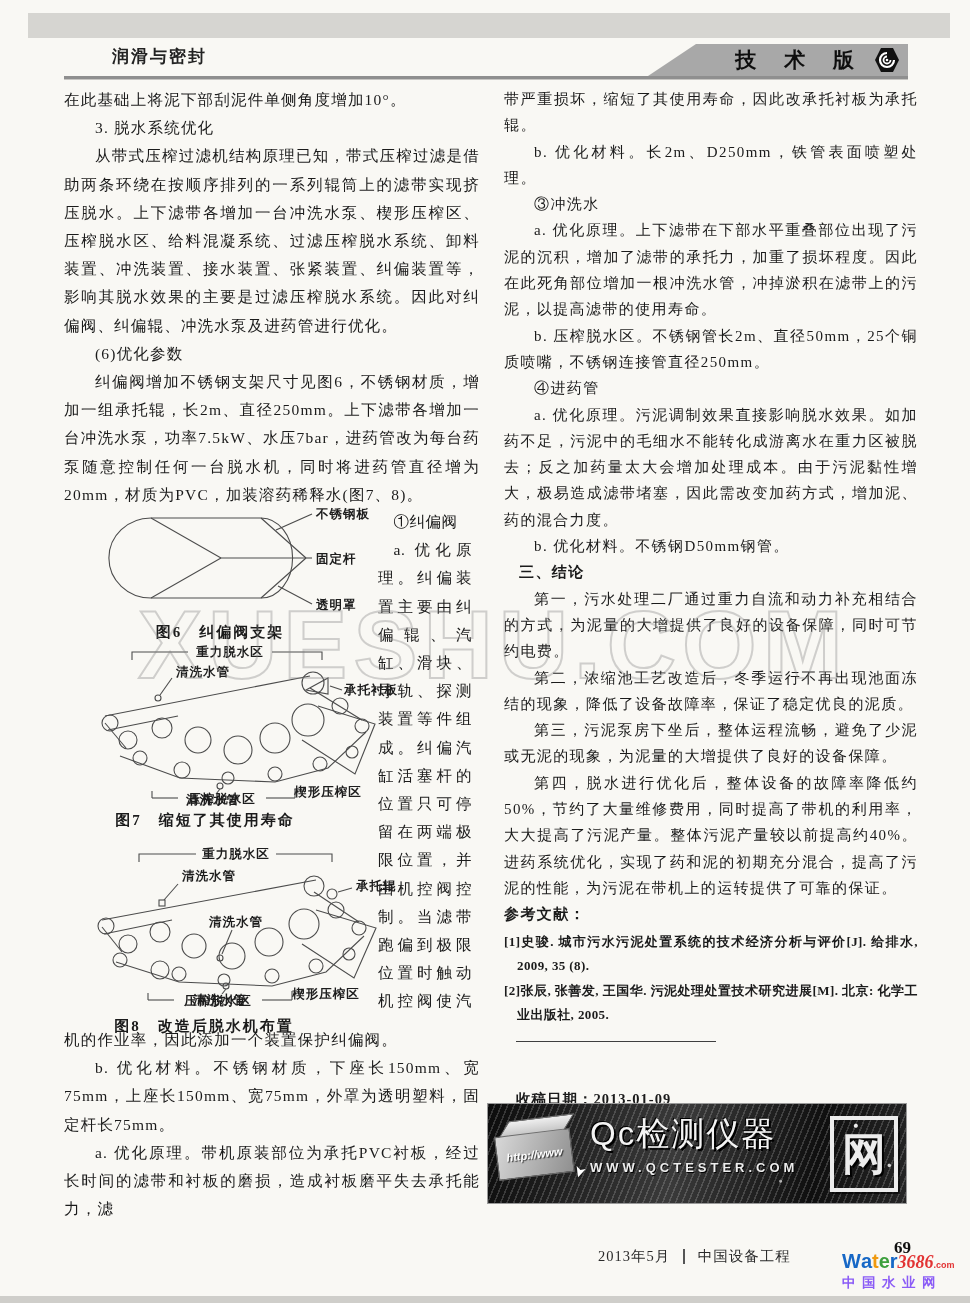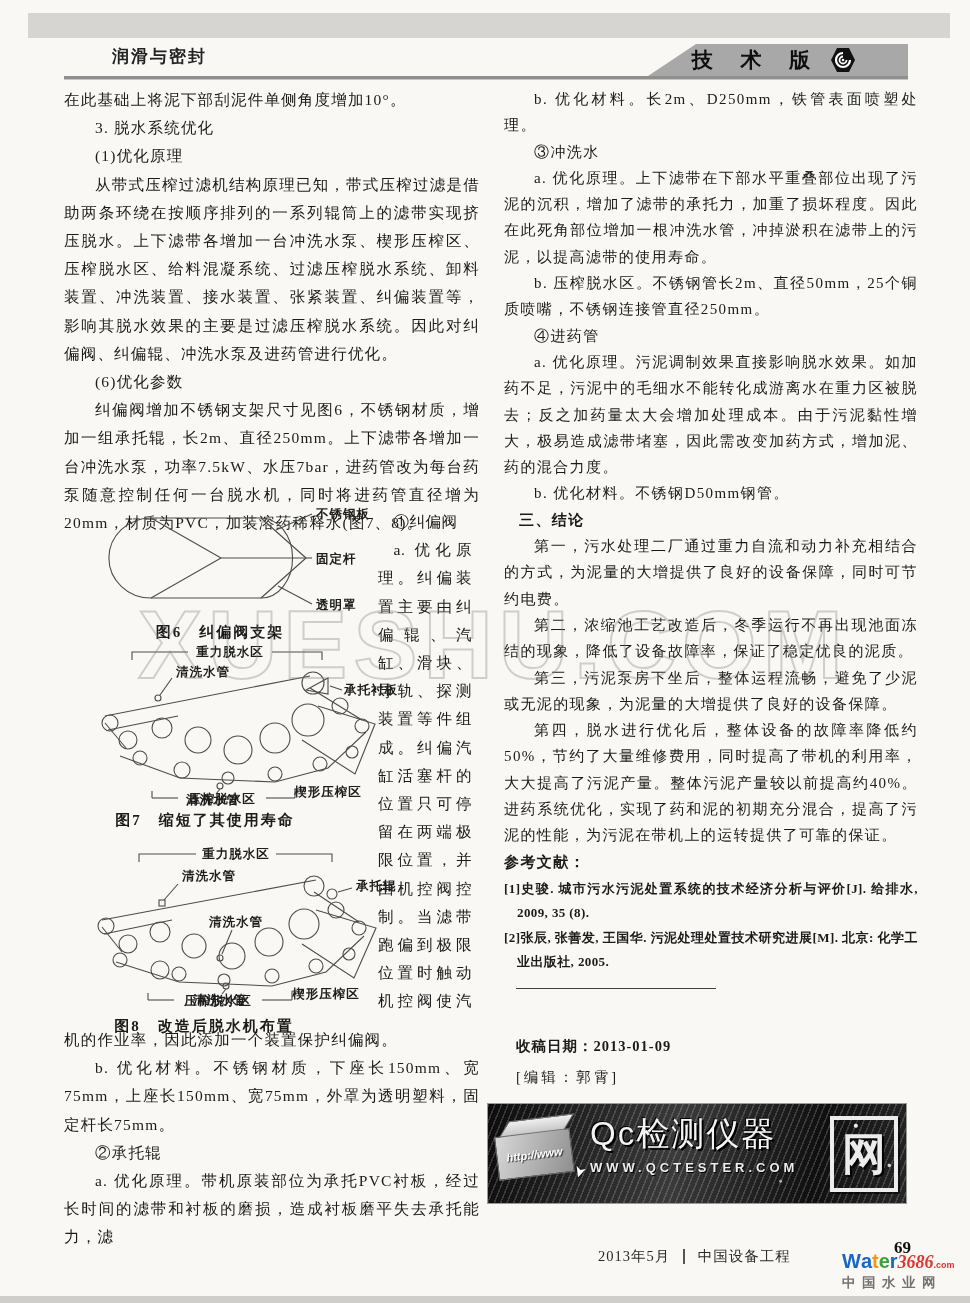--- a/index.html
+++ b/index.html
@@ -7,21 +7,21 @@
         font-family:"Liberation Serif",serif;color:#1b1b1b;}
   .scan-band-top{position:absolute;left:28px;top:13px;width:922px;height:25px;background:#d6d5d1;}
   .scan-band-bottom{position:absolute;left:0;top:1296px;width:970px;height:7px;background:#cfceca;}
 
   
   .journal-name{position:absolute;left:112px;top:45px;font-size:17px;font-weight:bold;
                 font-family:"Liberation Sans",sans-serif;letter-spacing:2px;color:#222;}
   .header-rule{position:absolute;left:64px;top:76px;width:844px;height:3px;background:#8f8f8f;box-shadow:0 1px 0 #c7c6c3;}
   .edition-band{position:absolute;left:648px;top:44px;width:260px;height:32px;background:#a8a8a8;
                 clip-path:polygon(48px 0,100% 0,100% 100%,0 100%);
-                display:flex;align-items:center;justify-content:center;gap:8px;padding-right:7px;box-sizing:border-box;}
+                display:flex;align-items:center;justify-content:flex-end;gap:8px;padding-right:7px;box-sizing:border-box;}
   .edition-label{font-size:21px;font-weight:bold;letter-spacing:11px;color:#0e0e0e;
                  font-family:"Liberation Sans",sans-serif;white-space:nowrap;}
   .edition-icon{width:28px;height:28px;flex:0 0 auto;}
 
   
   .col-left{position:absolute;left:64px;top:86px;width:416px;font-size:15.5px;line-height:28.2px;
             text-align:justify;letter-spacing:1.2px;}
   .col-left-bottom{position:absolute;left:64px;top:1026px;width:416px;font-size:15.5px;line-height:28.2px;
             text-align:justify;letter-spacing:1.2px;}
   .col-right{position:absolute;left:504px;top:86px;width:414px;font-size:15px;line-height:26.3px;
@@ -108,21 +108,20 @@
         <path d="M14,7 a7,7 0 1 0 7,7" stroke="#fff" stroke-width="2.2" fill="none"></path>
         <path d="M14,10.5 a3.5,3.5 0 1 0 3.5,3.5" stroke="#fff" stroke-width="1.8" fill="none"></path>
         <circle cx="14" cy="14" r="1.3" fill="#fff"></circle>
       </svg>
     </span>
   </div>
 
   <div class="col-left">
     <p class="noindent">在此基础上将泥下部刮泥件单侧角度增加10°。</p>
     <p>3. 脱水系统优化</p>
-    <p>(1)优化原理</p>
     <p>从带式压榨过滤机结构原理已知，带式压榨过滤是借助两条环绕在按顺序排列的一系列辊筒上的滤带实现挤压脱水。上下滤带各增加一台冲洗水泵、楔形压榨区、压榨脱水区、给料混凝系统、过滤压榨脱水系统、卸料装置、冲洗装置、接水装置、张紧装置、纠偏装置等，影响其脱水效果的主要是过滤压榨脱水系统。因此对纠偏阀、纠偏辊、冲洗水泵及进药管进行优化。</p>
     <p>(6)优化参数</p>
     <p>纠偏阀增加不锈钢支架尺寸见图6，不锈钢材质，增加一组承托辊，长2m、直径250mm。上下滤带各增加一台冲洗水泵，功率7.5kW、水压7bar，进药管改为每台药泵随意控制任何一台脱水机，同时将进药管直径增为20mm，材质为PVC，加装溶药稀释水(图7、8)。</p>
   </div>
 
   <div class="fig-block fig6">
     <svg width="308" height="112" viewBox="0 0 308 112">
       <path class="ln" d="M85,12 A40,38 0 0 0 85,92"></path>
       <line class="ln" x1="85" y1="12" x2="195" y2="12"></line>
       <line class="ln" x1="85" y1="92" x2="195" y2="92"></line>
@@ -239,25 +238,25 @@
       <line class="ln" x1="198" y1="172" x2="228" y2="172"></line>
       <line class="ln" x1="228" y1="172" x2="228" y2="163"></line>
       <text x="154" y="177" text-anchor="middle">压榨脱水区</text>
     </svg>
     <div class="fig-caption">图8　改造后脱水机布置</div>
   </div>
 
   <div class="col-left-bottom">
     <p class="noindent">机的作业率，因此添加一个装置保护纠偏阀。</p>
     <p>b. 优化材料。不锈钢材质，下座长150mm、宽75mm，上座长150mm、宽75mm，外罩为透明塑料，固定杆长75mm。</p>
-    <p>②承托辊</p>
     <p>a. 优化原理。带机原装部位为承托PVC衬板，经过长时间的滤带和衬板的磨损，造成衬板磨平失去承托能力，滤</p>
   </div>
 
   <div class="col-right">
+    <p class="noindent">带严重损坏，缩短了其使用寿命，因此改承托衬板为承托辊。</p>
     <p>b. 优化材料。长2m、D250mm，铁管表面喷塑处理。</p>
     <p>③冲洗水</p>
     <p>a. 优化原理。上下滤带在下部水平重叠部位出现了污泥的沉积，增加了滤带的承托力，加重了损坏程度。因此在此死角部位增加一根冲洗水管，冲掉淤积在滤带上的污泥，以提高滤带的使用寿命。</p>
     <p>b. 压榨脱水区。不锈钢管长2m、直径50mm，25个铜质喷嘴，不锈钢连接管直径250mm。</p>
     <p>④进药管</p>
     <p>a. 优化原理。污泥调制效果直接影响脱水效果。如加药不足，污泥中的毛细水不能转化成游离水在重力区被脱去；反之加药量太大会增加处理成本。由于污泥黏性增大，极易造成滤带堵塞，因此需改变加药方式，增加泥、药的混合力度。</p>
     <p>b. 优化材料。不锈钢D50mm钢管。</p>
     <p class="bold" style="text-indent:1em;">三、结论</p>
     <p>第一，污水处理二厂通过重力自流和动力补充相结合的方式，为泥量的大增提供了良好的设备保障，同时可节约电费。</p>
     <p>第二，浓缩池工艺改造后，冬季运行不再出现池面冻结的现象，降低了设备故障率，保证了稳定优良的泥质。</p>
@@ -299,17 +298,17 @@
   <div class="water-logo">
     <div class="water-row1">
       <span class="wl" style="color: rgb(23, 104, 198);">W</span>
       <span class="wl" style="color: rgb(23, 104, 198);">a</span>
       <span class="wl" style="color: rgb(240, 154, 16);">t</span>
       <span class="wl" style="color: rgb(61, 160, 61);">e</span>
       <span class="wl" style="color: rgb(23, 104, 198);">r</span>
       <span class="water-digits" style="color: rgb(226, 51, 51);">3686</span>
       <span class="water-tld" style="color: rgb(226, 51, 51);">.com</span>
     </div>
-    <div class="water-site" style="color: #737373; font-family: Liberation Serif, serif;">中国水业网</div>
+    <div class="water-site" style="color: #8b5cf6; font-family: Liberation Serif, serif;">中国水业网</div>
   </div>
 
   <div class="scan-band-bottom"></div>
 </div>
 
 </body></html>

